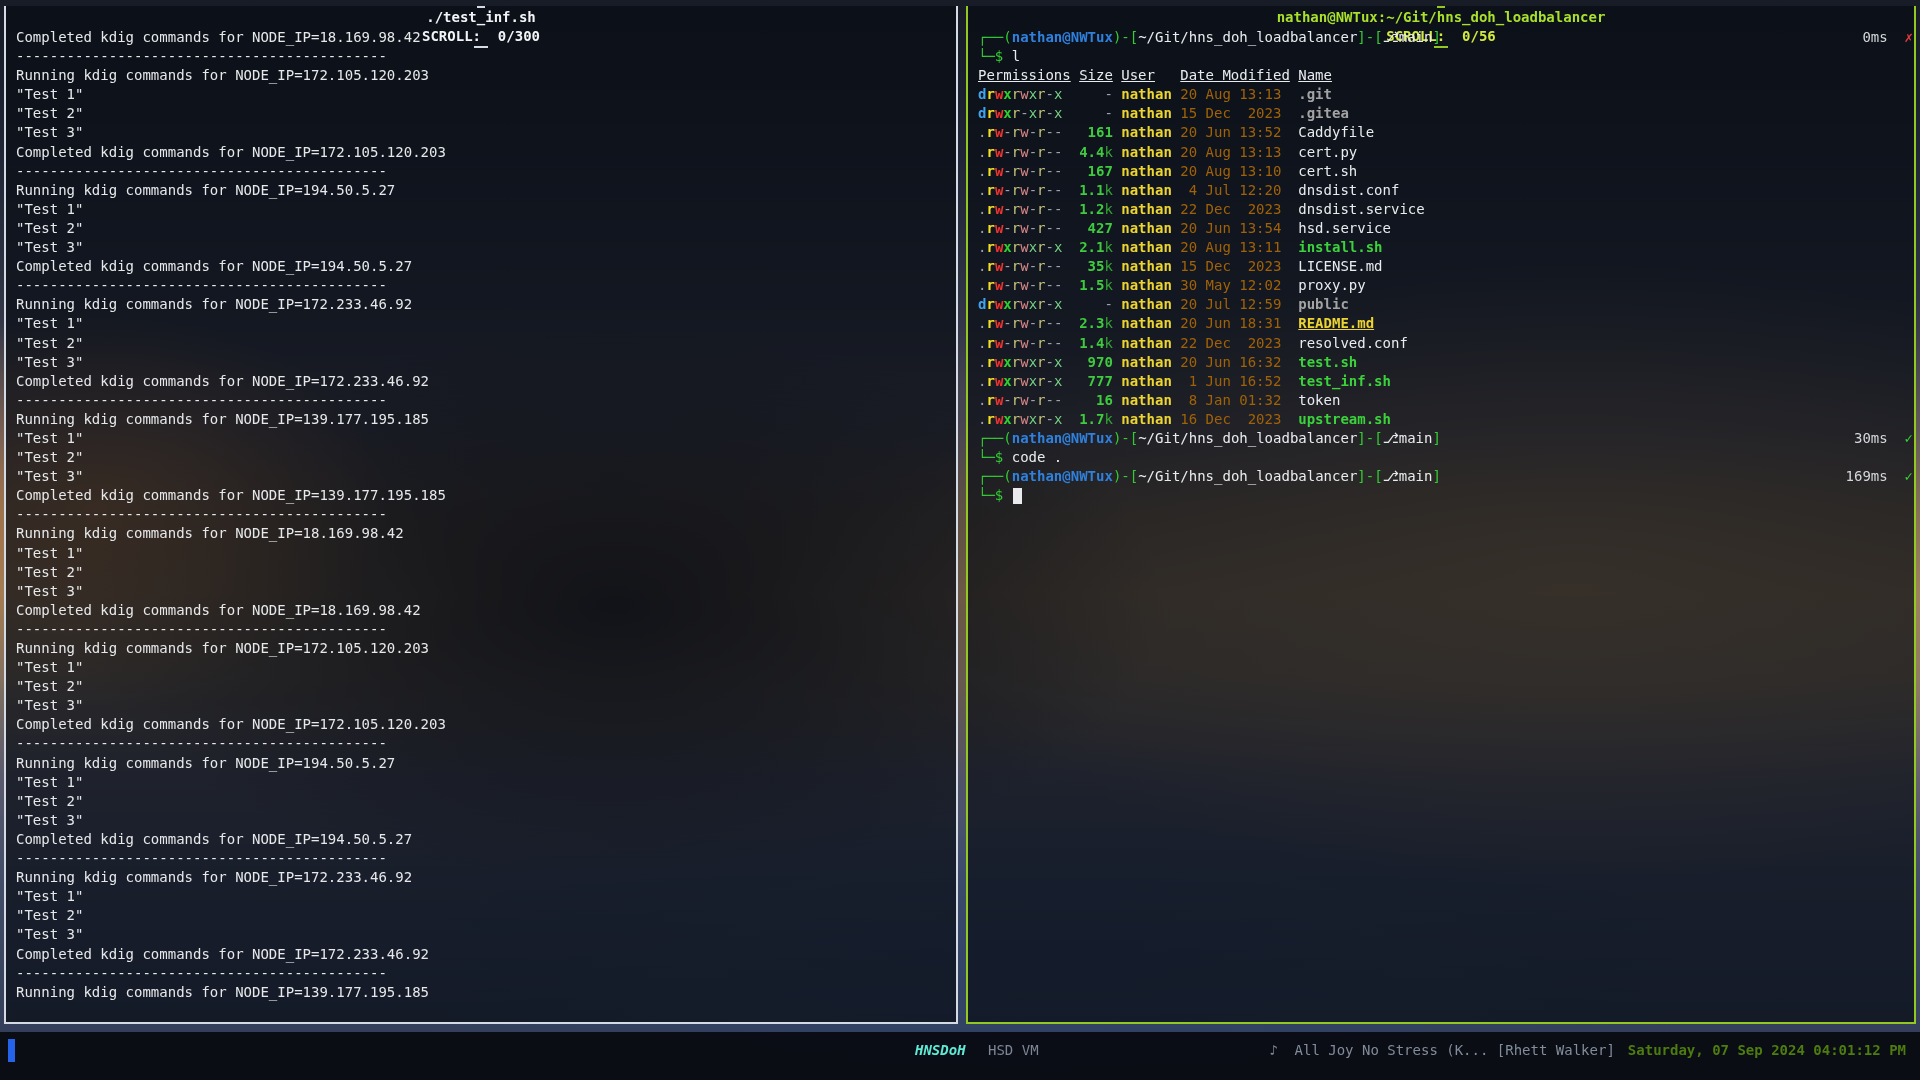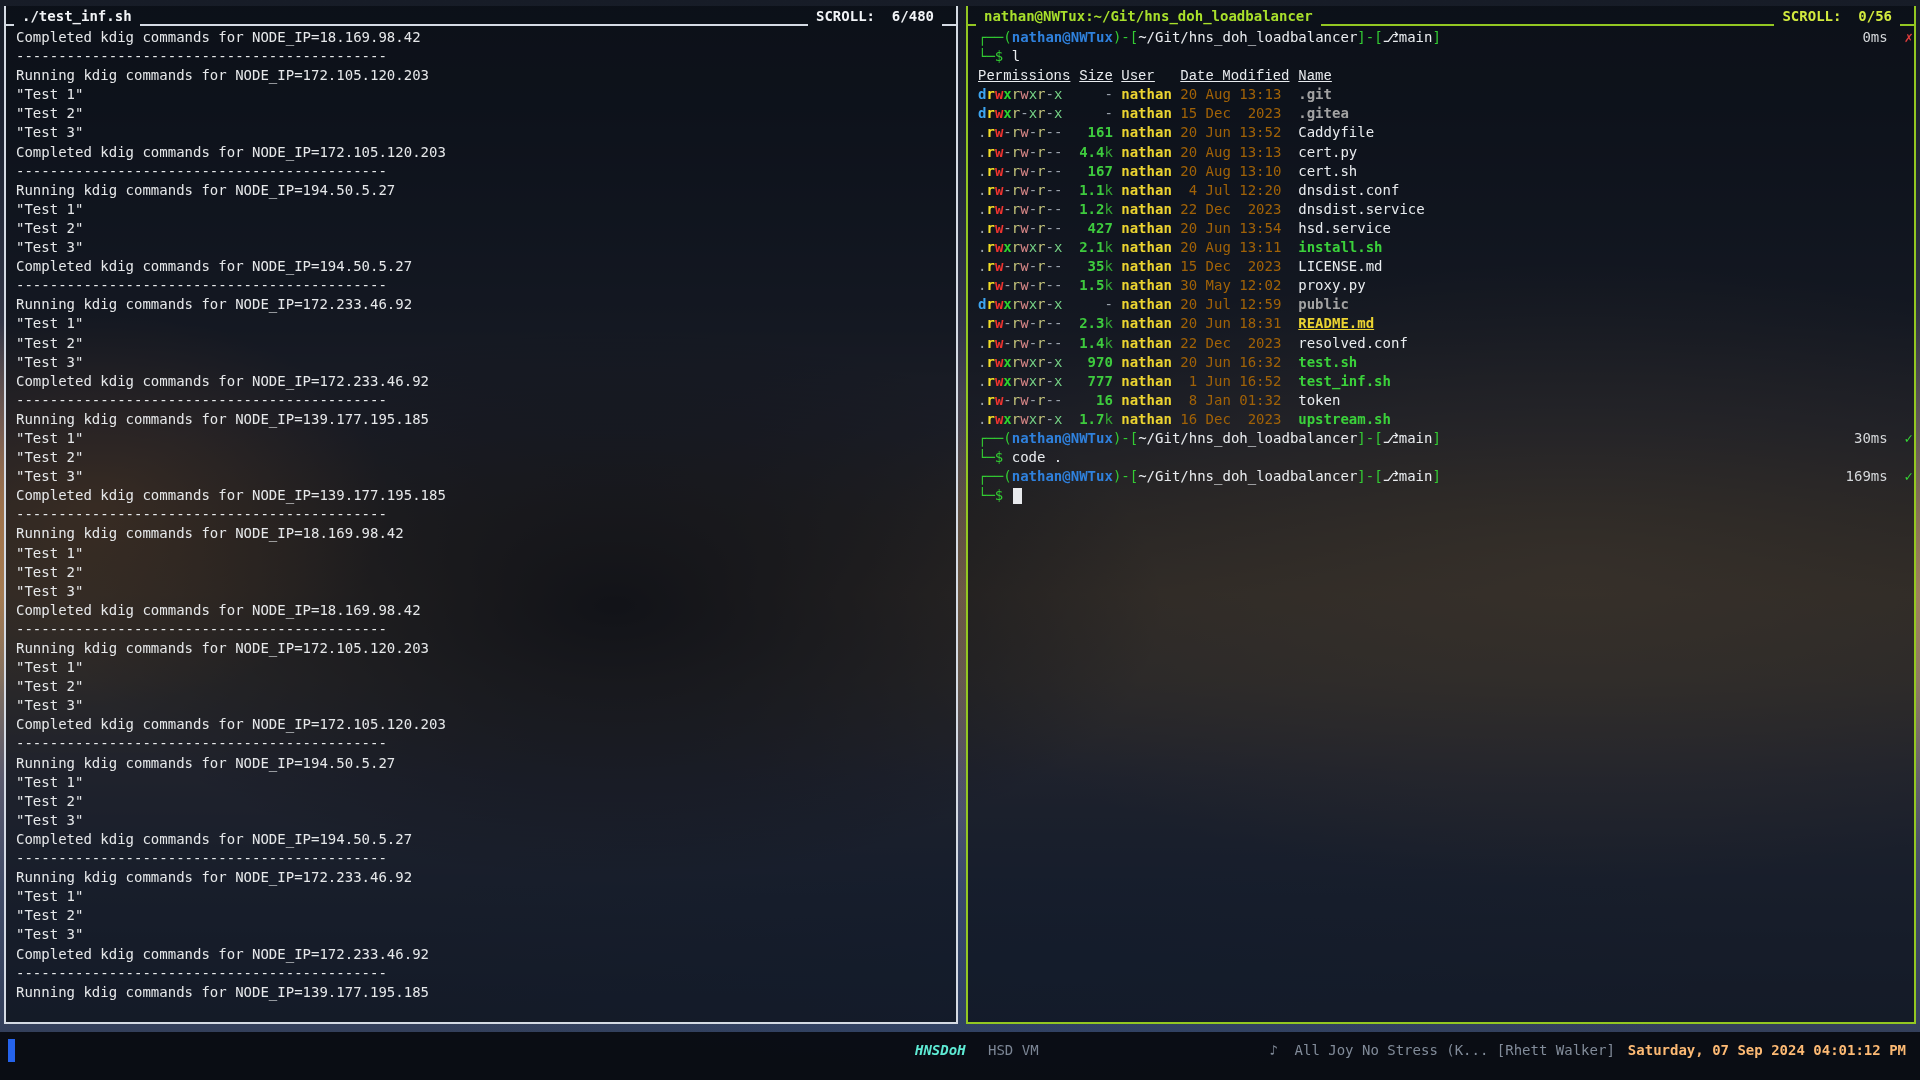--- a/index.html
+++ b/index.html
@@ -26,21 +26,21 @@
 
   
   .pane {
     position:absolute; top:6px; height:1018px;
     background:rgba(9,13,19,0.72);
     border-left:2px solid; border-right:2px solid; border-bottom:2px solid;
   }
   #left-pane  { left:4px;  width:954px; border-color:#d5dbe4; }
   #right-pane { left:966px; width:950px; border-color:#93c722; }
 
-  .ptop { display:flex; align-items:flex-end; height:20px; white-space:pre; }
+  .ptop { display:flex; align-items:center; height:20px; white-space:pre;flex-direction:column; }
   .hl { height:2px; }
   #left-pane  .hl { background:#d5dbe4; }
   #right-pane .hl { background:#93c722; }
   .hl.cap  { width:8px; flex:none; }
   .hl.cap2 { width:14px; flex:none; }
   .hl.fill { flex:1; }
   .ptitle { padding:0 8px; font-weight:bold; }
   #left-pane  .ptitle { color:#f2f4f7; }
   #right-pane .ptitle { color:#a9e02c; }
   .pscroll { padding:0 8px; font-weight:bold; }
@@ -60,21 +60,21 @@
   .mark-ok   { color:#35d435; font-weight:bold; }
   .mark-fail { color:#e23d3d; font-weight:bold; }
 
   
   .col { display:inline-block; white-space:pre; vertical-align:top; }
   .col-p { width:12ch; }
   .col-s { width:4ch; text-align:right; }
   .col-gap { width:1ch; }
   .col-u { width:7ch; }
   .col-d { width:14ch; }
-  .u { text-decoration:underline;font-family:Liberation Mono, monospace; }
+  .u { text-decoration:underline; }
   .hdr { color:#e9ecef; }
 
   .c-dim { color:#9aa2ac; }
   .c-pd  { color:#3da5f0; font-weight:bold; }
   .c-ru  { color:#f4df25; font-weight:bold; }
   .c-wu  { color:#f03430; font-weight:bold; }
   .c-xu  { color:#2ed22e; font-weight:bold; }
   .c-r   { color:#c6c67c; }
   .c-w   { color:#d88787; }
   .c-x   { color:#74cf84; }
@@ -97,34 +97,34 @@
     background:rgba(8,10,15,0.93);
     color:#e8eaec; white-space:pre;
   }
   #status-accent { position:absolute; left:8px; top:7px; width:7px; height:23px; background:#2563eb; }
   #status-hints  { position:absolute; left:25px; top:9px; }
   #status-hints b { color:#ffffff; }
   #session-label { position:absolute; left:915px; top:9px; font-weight:bold; font-style:italic; color:#5eead4;text-align:right; }
   #host-label    { position:absolute; left:988px; top:9px; color:#7c8695; }
   #status-right  { position:absolute; right:14px; top:9px; display:flex; gap:13px; }
   #music  { color:#828c9a; }
-  #clock  { color:#fdba74; font-weight:bold; }
+  #clock  { color:#4d7c0f; font-weight:bold; }
 </style>
 </head>
 <body>
 
 <div id="screen">
   <div id="wallpaper"></div>
 
   <div class="pane" id="left-pane">
     <div class="ptop">
       <span class="hl cap"></span>
       <span class="ptitle">./test_inf.sh</span>
       <span class="hl fill"></span>
-      <span class="pscroll">SCROLL:  6/480</span>
+      <span class="pscroll">SCROLL:  0/300</span>
       <span class="hl cap2"></span>
     </div>
     <div class="pcontent" id="left-content"><div class="tline">Completed kdig commands for NODE_IP=18.169.98.42</div><div class="tline">--------------------------------------------</div><div class="tline">Running kdig commands for NODE_IP=172.105.120.203</div><div class="tline">"Test 1"</div><div class="tline">"Test 2"</div><div class="tline">"Test 3"</div><div class="tline">Completed kdig commands for NODE_IP=172.105.120.203</div><div class="tline">--------------------------------------------</div><div class="tline">Running kdig commands for NODE_IP=194.50.5.27</div><div class="tline">"Test 1"</div><div class="tline">"Test 2"</div><div class="tline">"Test 3"</div><div class="tline">Completed kdig commands for NODE_IP=194.50.5.27</div><div class="tline">--------------------------------------------</div><div class="tline">Running kdig commands for NODE_IP=172.233.46.92</div><div class="tline">"Test 1"</div><div class="tline">"Test 2"</div><div class="tline">"Test 3"</div><div class="tline">Completed kdig commands for NODE_IP=172.233.46.92</div><div class="tline">--------------------------------------------</div><div class="tline">Running kdig commands for NODE_IP=139.177.195.185</div><div class="tline">"Test 1"</div><div class="tline">"Test 2"</div><div class="tline">"Test 3"</div><div class="tline">Completed kdig commands for NODE_IP=139.177.195.185</div><div class="tline">--------------------------------------------</div><div class="tline">Running kdig commands for NODE_IP=18.169.98.42</div><div class="tline">"Test 1"</div><div class="tline">"Test 2"</div><div class="tline">"Test 3"</div><div class="tline">Completed kdig commands for NODE_IP=18.169.98.42</div><div class="tline">--------------------------------------------</div><div class="tline">Running kdig commands for NODE_IP=172.105.120.203</div><div class="tline">"Test 1"</div><div class="tline">"Test 2"</div><div class="tline">"Test 3"</div><div class="tline">Completed kdig commands for NODE_IP=172.105.120.203</div><div class="tline">--------------------------------------------</div><div class="tline">Running kdig commands for NODE_IP=194.50.5.27</div><div class="tline">"Test 1"</div><div class="tline">"Test 2"</div><div class="tline">"Test 3"</div><div class="tline">Completed kdig commands for NODE_IP=194.50.5.27</div><div class="tline">--------------------------------------------</div><div class="tline">Running kdig commands for NODE_IP=172.233.46.92</div><div class="tline">"Test 1"</div><div class="tline">"Test 2"</div><div class="tline">"Test 3"</div><div class="tline">Completed kdig commands for NODE_IP=172.233.46.92</div><div class="tline">--------------------------------------------</div><div class="tline">Running kdig commands for NODE_IP=139.177.195.185</div></div>
   </div>
 
   <div class="pane" id="right-pane">
     <div class="ptop">
       <span class="hl cap"></span>
       <span class="ptitle">nathan@NWTux:~/Git/hns_doh_loadbalancer</span>
       <span class="hl fill"></span>

